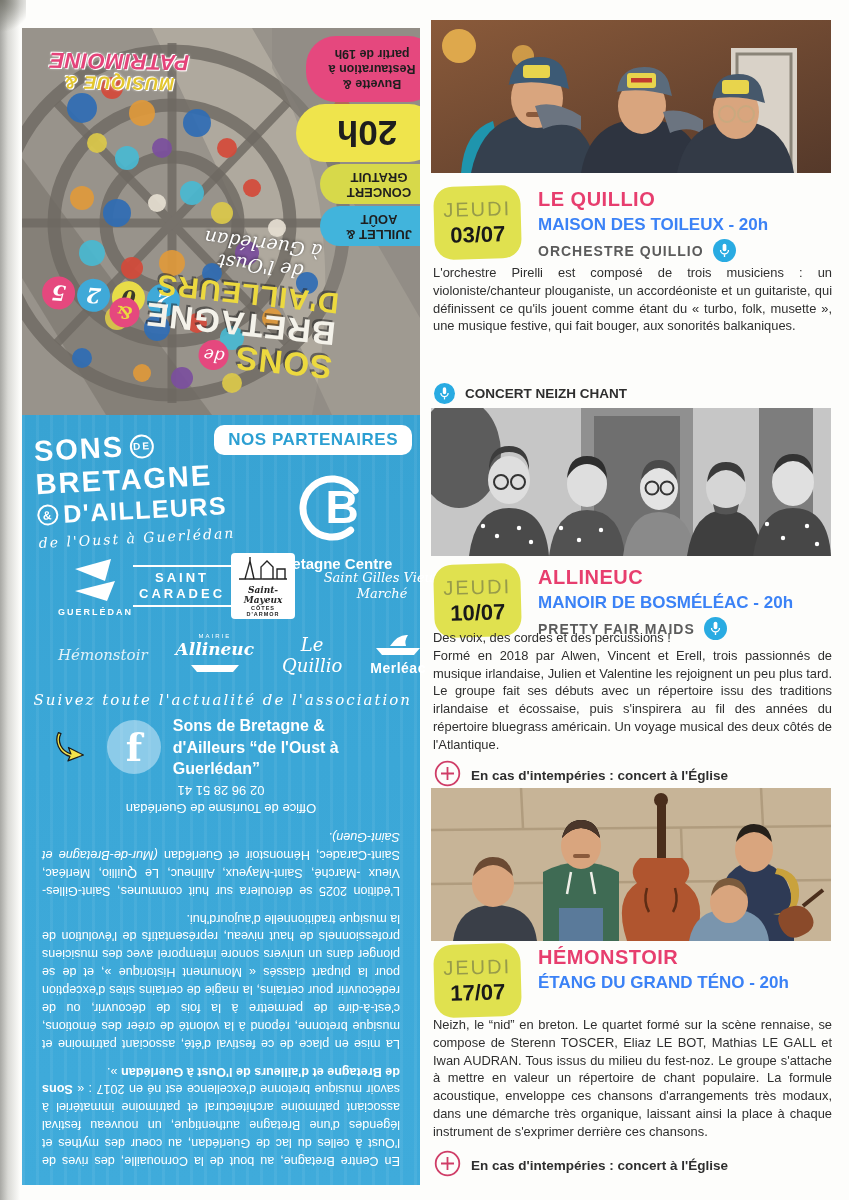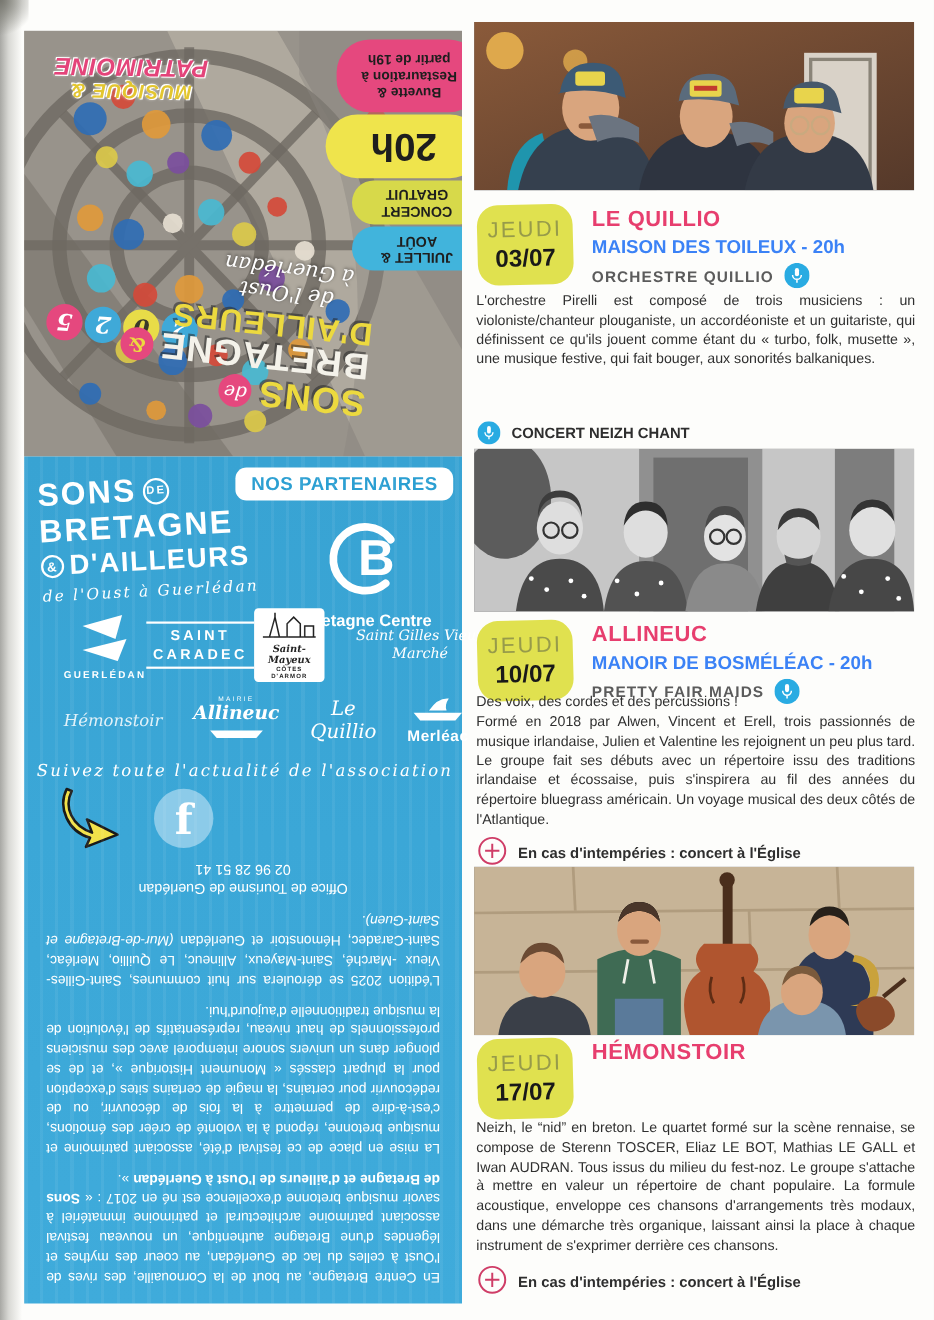--- a/index.html
+++ b/index.html
@@ -317,20 +317,21 @@
       </div>
     </div>
 
     <div class="suivez">Suivez toute l'actualité de l'association</div>
 
     <div class="fb-row">
       <svg width="72" height="58" viewBox="0 0 78 62">
         <path d="M10 4 C2 20 10 38 30 45 L25 32 L55 47 L24 59 L28 50 C6 44 -4 20 5 2 Z" fill="#f2e24a" stroke="#1a1a1a" stroke-width="2.5" stroke-linejoin="round"></path>
       </svg>
       <div class="fb-circle">f</div>
+      <div class="fb-text">Sons de Bretagne &amp; d'Ailleurs “de l'Oust à Guerlédan”</div>
     </div>
 
     <div class="back-text">
       <p><span>En Centre Bretagne, au bout de la Cornouaille, des rives de l'Oust à celles du lac de Guerlédan, au coeur des mythes et légendes d'une Bretagne authentique, un nouveau festival associant patrimoine architectural et patrimoine immatériel à savoir musique bretonne d'excellence est né en 2017 : « </span><span class="bold">Sons de Bretagne et d'ailleurs de l'Oust à Guerlédan</span><span> ».</span></p>
       <p><span>La mise en place de ce festival d'été, associant patrimoine et musique bretonne, répond à la volonté de créer des émotions, c'est-à-dire de permettre à la fois de découvrir, ou de redécouvrir pour certains, la magie de certains sites d'exception pour la plupart classés « Monument Historique », et de se plonger dans un univers sonore intemporel avec des musiciens professionnels de haut niveau, représentatifs de l'évolution de la musique traditionnelle d'aujourd'hui.</span></p>
       <p><span>L'édition 2025 se déroulera sur huit communes, Saint-Gilles-Vieux -Marché, Saint-Mayeux, Allineuc, Le Quillio, Merléac, Saint-Caradec, Hémonstoir et Guerlédan </span><span class="ital">(Mur-de-Bretagne et Saint-Guen).</span></p>
       <div class="office-block">
         <div>Office de Tourisme de Guerlédan</div>
         <div>02 96 28 51 41</div>
       </div>
@@ -527,20 +528,21 @@
       <line x1="372" y1="118" x2="392" y2="102" stroke="#4a2e1c" stroke-width="4"></line>
     </svg>
   </div>
 
   <div class="badge" style="top:944px">
     <div class="day">JEUDI</div>
     <div class="date">17/07</div>
   </div>
   <div class="evt-head" style="top:946px">
     <div class="evt-town">HÉMONSTOIR</div>
+    <div class="evt-venue">ÉTANG DU GRAND TÉNO - 20h</div>
   </div>
   <div class="evt-body" style="top:1016px">
     <p>Neizh, le “nid” en breton. Le quartet formé sur la scène rennaise, se compose de Sterenn TOSCER, Eliaz LE BOT, Mathias LE GALL et Iwan AUDRAN. Tous issus du milieu du fest-noz. Le groupe s'attache à mettre en valeur un répertoire de chant populaire. La formule acoustique, enveloppe ces chansons d'arrangements très modaux, dans une démarche très organique, laissant ainsi la place à chaque instrument de s'exprimer derrière ces chansons.</p>
   </div>
   <div class="note" style="top:1150px">
     <span>
       <svg width="27" height="27" viewBox="0 0 27 27">
           <circle cx="13.5" cy="13.5" r="11.8" fill="none" stroke="#cf3d67" stroke-width="1.8"></circle>
           <path d="M13.5 7 v13 M7 13.5 h13" stroke="#cf3d67" stroke-width="1.8"></path>
         </svg>

